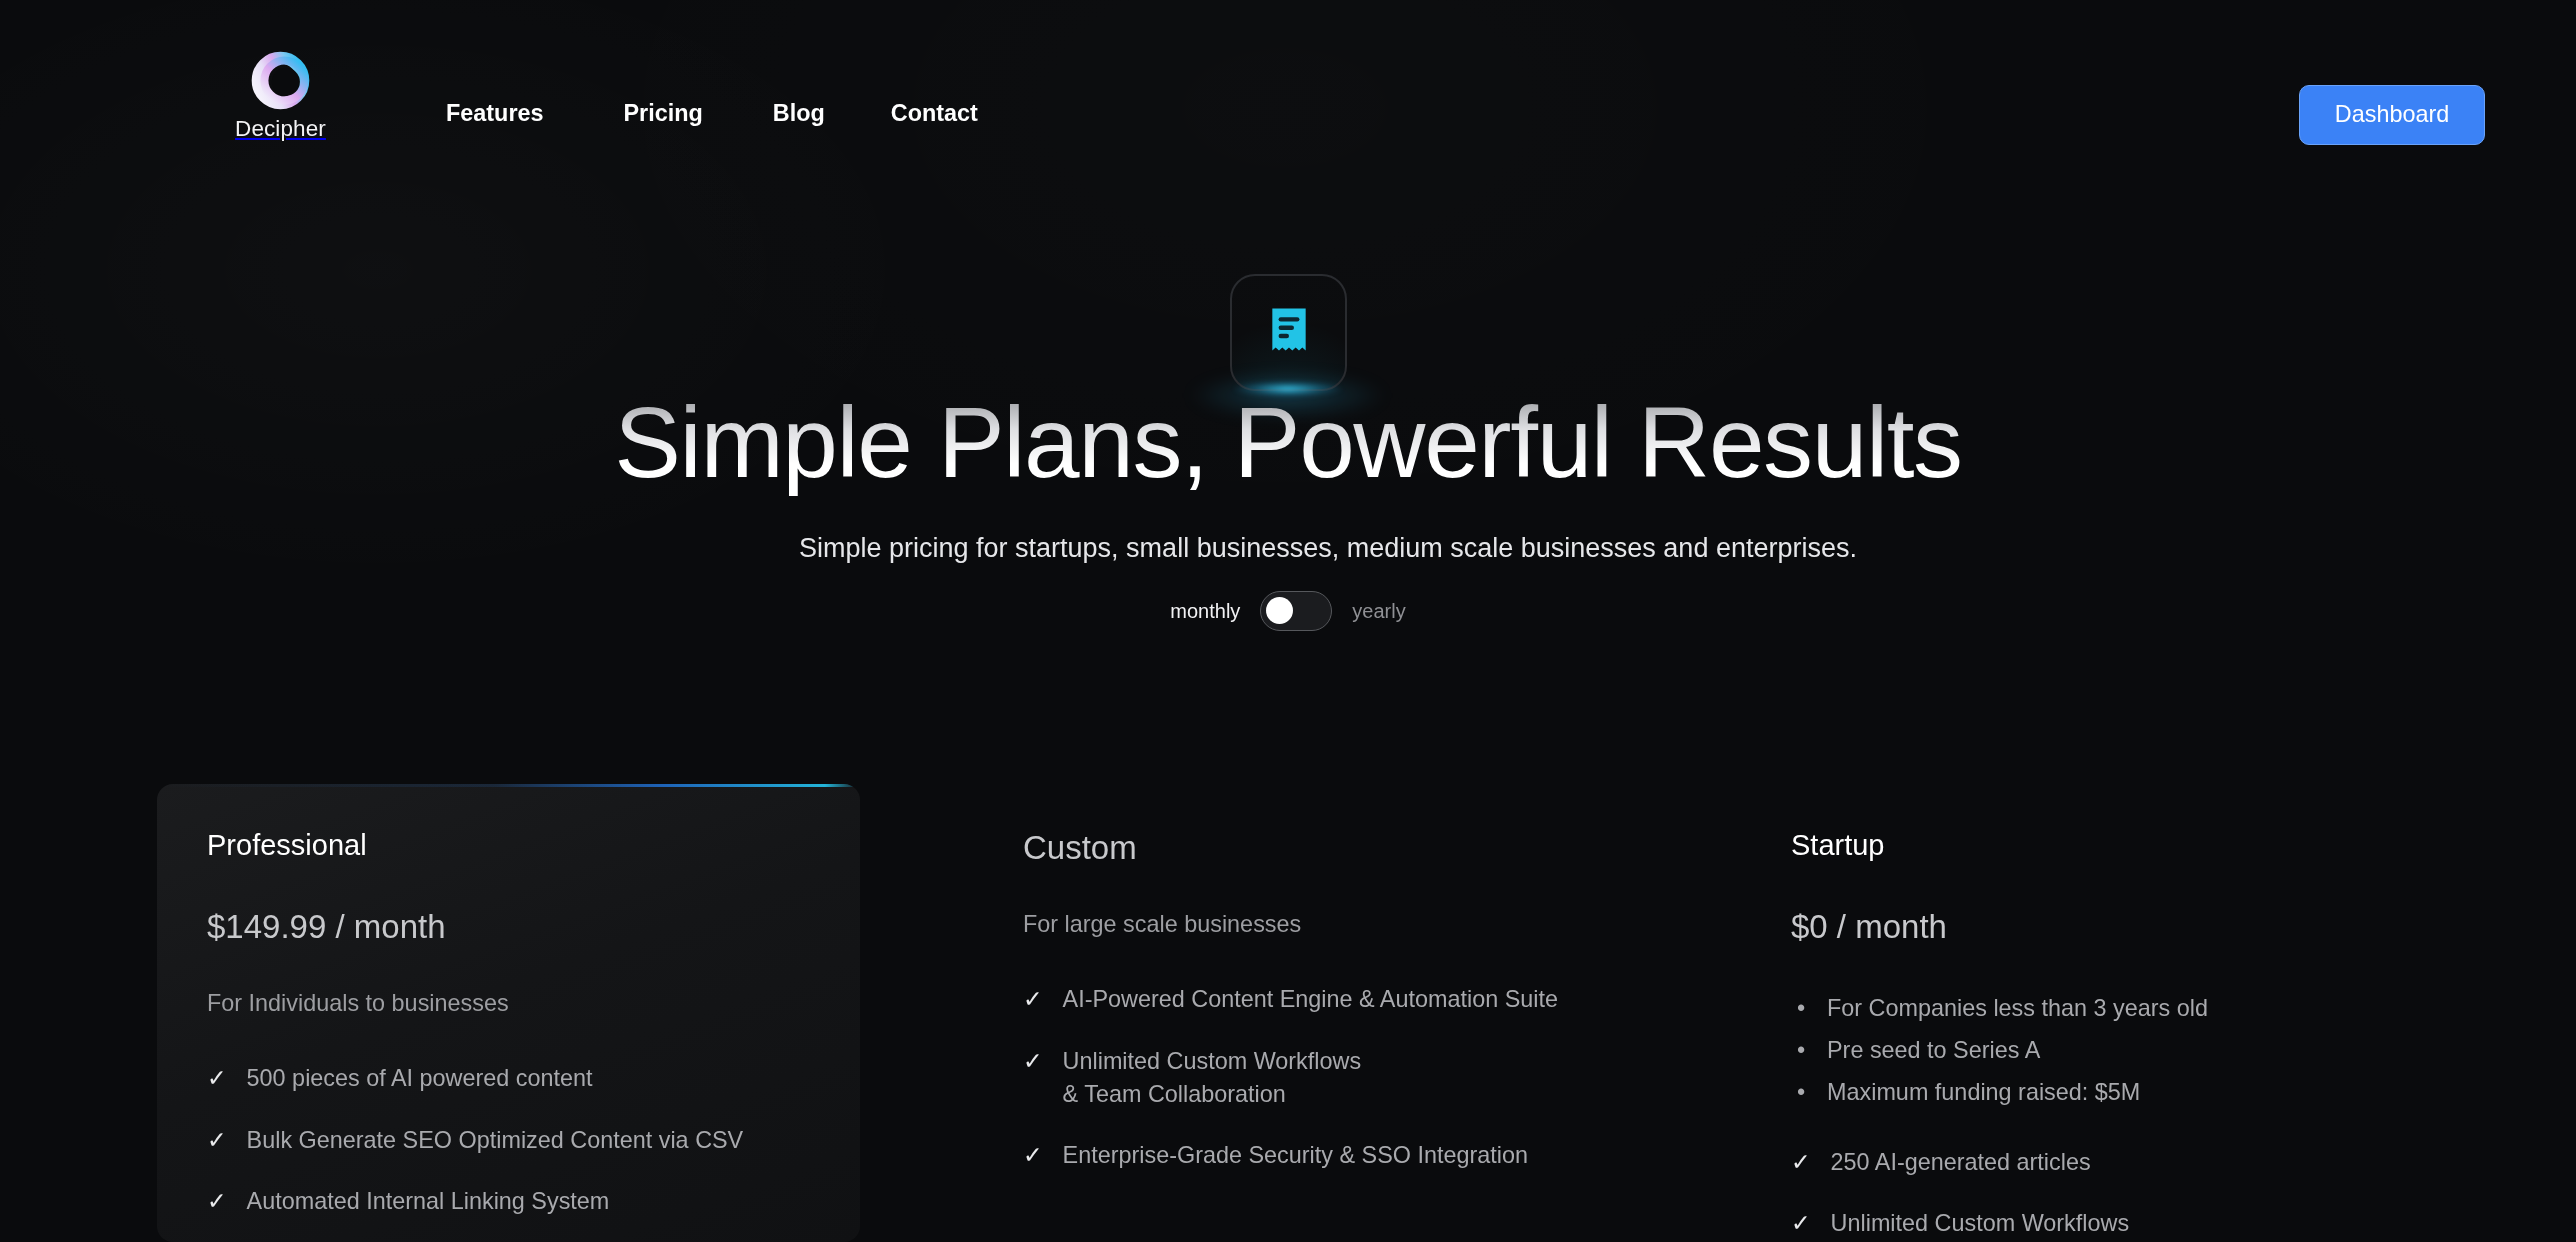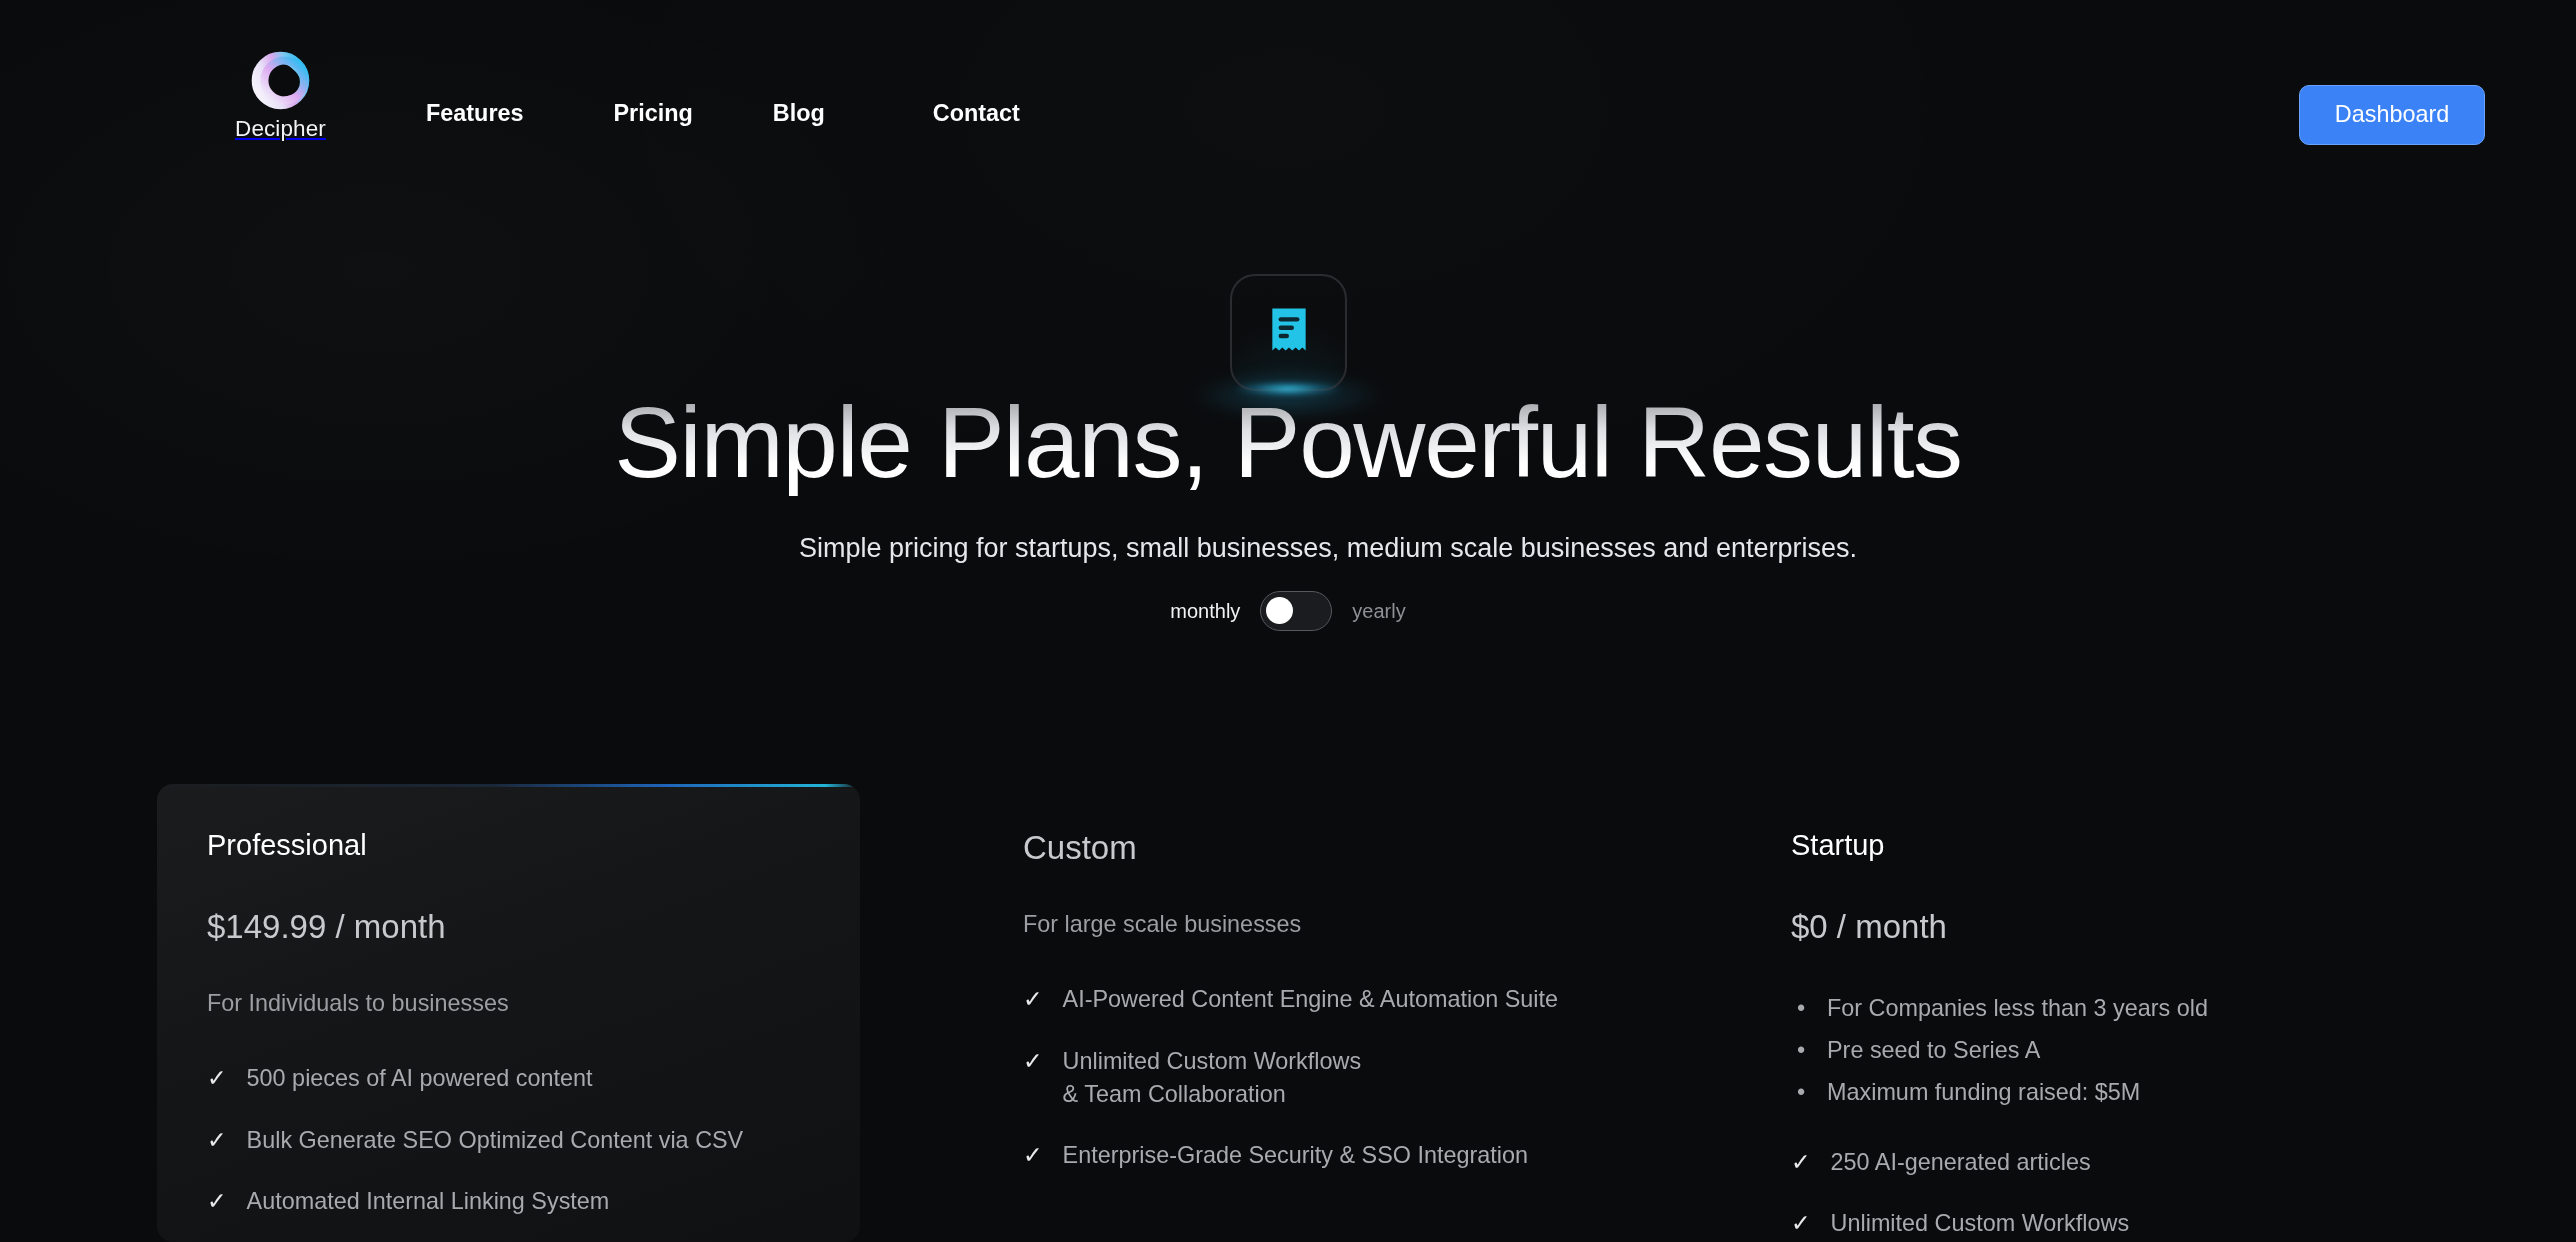--- a/index.html
+++ b/index.html
@@ -27,30 +27,30 @@
     width:115px; display:flex; flex-direction:column;
     align-items:center; gap:1.8px;
   }
   .logo-mark { width:67px; height:67px; display:block; }
   .brand-name {
     font-size:22.5px; color:#f3f3f5; letter-spacing:0.1px; font-weight:400;
     white-space:nowrap;
   }
 
   .nav-links {
-    position:absolute; left:426px; top:102px;
-    display:flex; align-items:center;gap:10px;
+    position:absolute; left:446px; top:102px;
+    display:flex; align-items:center;
   }
   .nav-link {
     font-size:23.4px; font-weight:700; color:#ffffff;
     text-decoration:none; white-space:nowrap; line-height:1;
   }
   .nav-link.l0 { margin-right:80px; }
   .nav-link.l1 { margin-right:70px; }
-  .nav-link.l2 { margin-right:98px; }
+  .nav-link.l2 { margin-right:66px; }
 
   .dashboard-btn {
     position:absolute; right:91px; top:85px;
     width:186px; height:60px;
     background:#3b82f6;
     border:1.8px solid #6aa3f9;
     border-radius:10px;
     color:#ffffff; font-size:23.4px; font-weight:400;
     font-family:"Liberation Sans", sans-serif;
     cursor:pointer; line-height:1;

